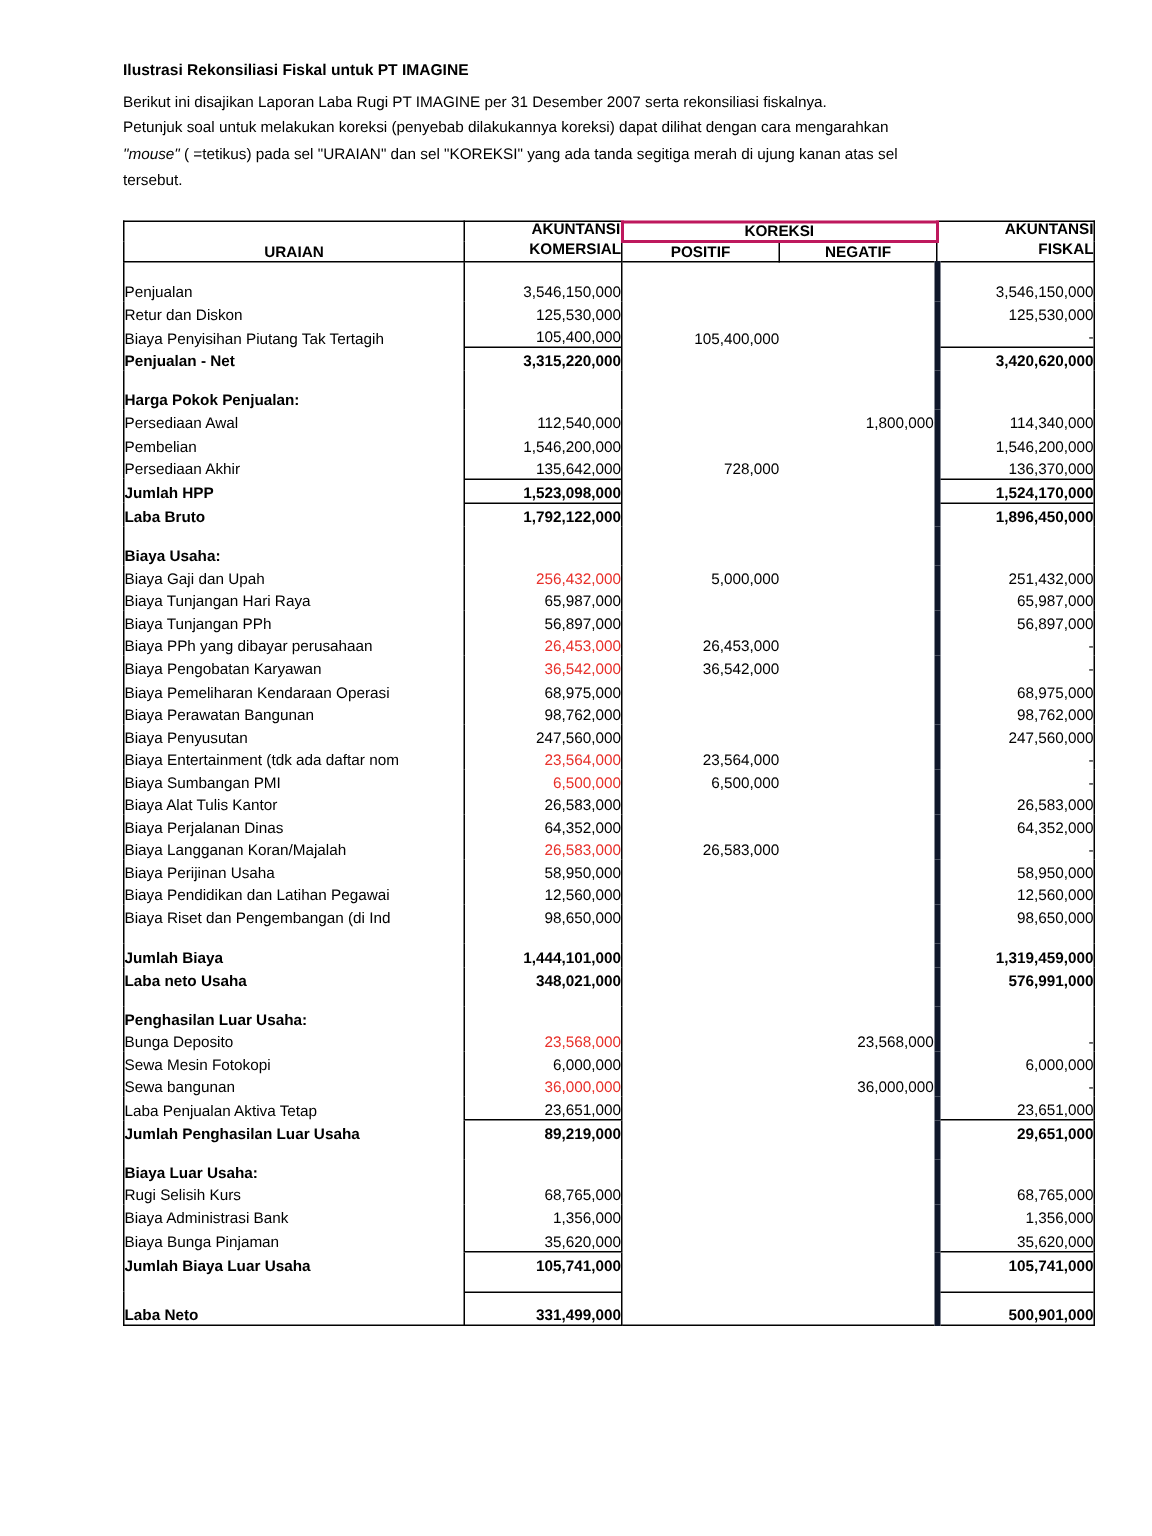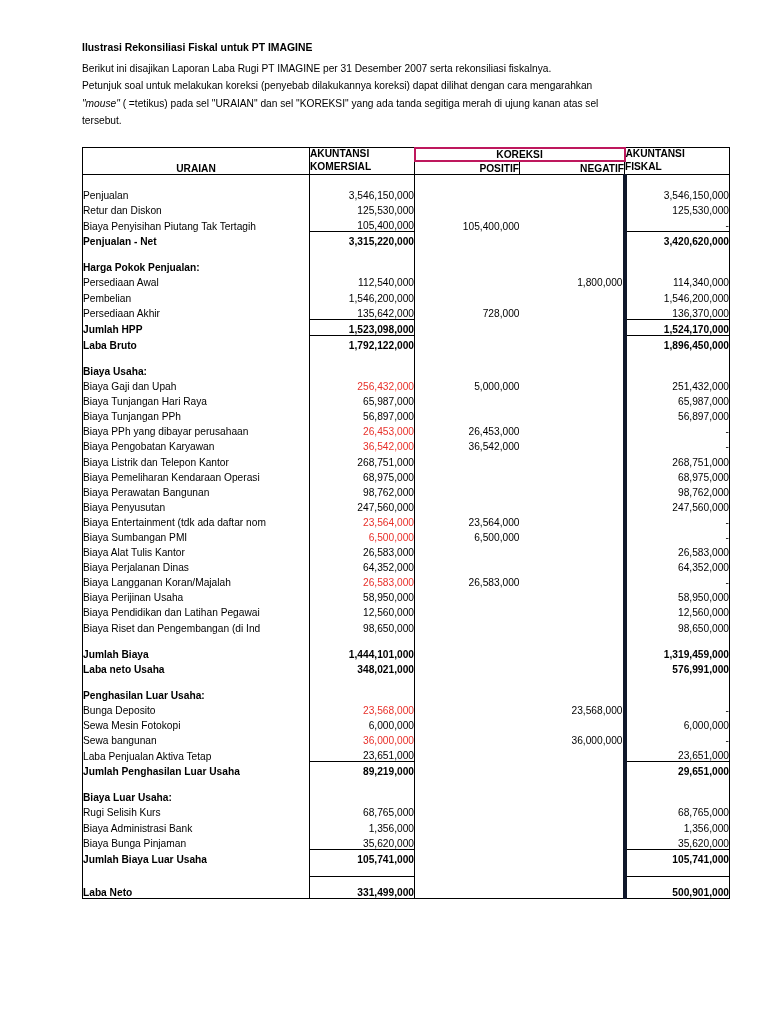--- a/index.html
+++ b/index.html
@@ -48,42 +48,42 @@
   }
   
   col.c-uraian { width: 227px; }
   col.c-komersial { width: 105px; }
   col.c-positif { width: 105px; }
   col.c-negatif { width: 105px; }
   col.c-fiskal { width: 105px; }
 
   
   .hdr-cell {
-    text-align: left;
+    text-align: right;
     font-weight: bold;
     font-size: 10.2px;
     border: 1px solid #000;
     padding: 3px 2px;
     line-height: 1.25;
   }
   .hdr-uraian {
     border: 1px solid #000;
     text-align: center;
     font-weight: bold;
     vertical-align: middle;
   }
   .hdr-koreksi {
     border: 2px solid #be185d;
     text-align: center;
     font-weight: bold;
     padding: 3px 2px;
   }
   .hdr-sub {
     border: 1px solid #000;
-    text-align: right;
+    text-align: center;
     font-weight: bold;
     padding: 3px 2px;
   }
   .no-top-border { border-top: none; }
   .no-bottom-border { border-bottom: none; }
 
   
   .lbl {
     border-left: 1px solid #000;
     border-right: 1px solid #000;
@@ -275,27 +275,20 @@
           <td class="num col-fis">-</td>
         </tr>
         <tr class="datarow">
           <td class="lbl">Biaya Pengobatan Karyawan</td>
           <td class="num col-kom red">36,542,000</td>
           <td class="num col-pos">36,542,000</td>
           <td class="num col-neg">&nbsp;</td>
           <td class="num col-fis">-</td>
         </tr>
         <tr class="datarow">
-          <td class="lbl">Biaya Listrik dan Telepon Kantor</td>
-          <td class="num col-kom">268,751,000</td>
-          <td class="num col-pos">&nbsp;</td>
-          <td class="num col-neg">&nbsp;</td>
-          <td class="num col-fis">268,751,000</td>
-        </tr>
-        <tr class="datarow">
           <td class="lbl">Biaya Pemeliharan Kendaraan Operasi</td>
           <td class="num col-kom">68,975,000</td>
           <td class="num col-pos">&nbsp;</td>
           <td class="num col-neg">&nbsp;</td>
           <td class="num col-fis">68,975,000</td>
         </tr>
         <tr class="datarow">
           <td class="lbl">Biaya Perawatan Bangunan</td>
           <td class="num col-kom">98,762,000</td>
           <td class="num col-pos">&nbsp;</td>

